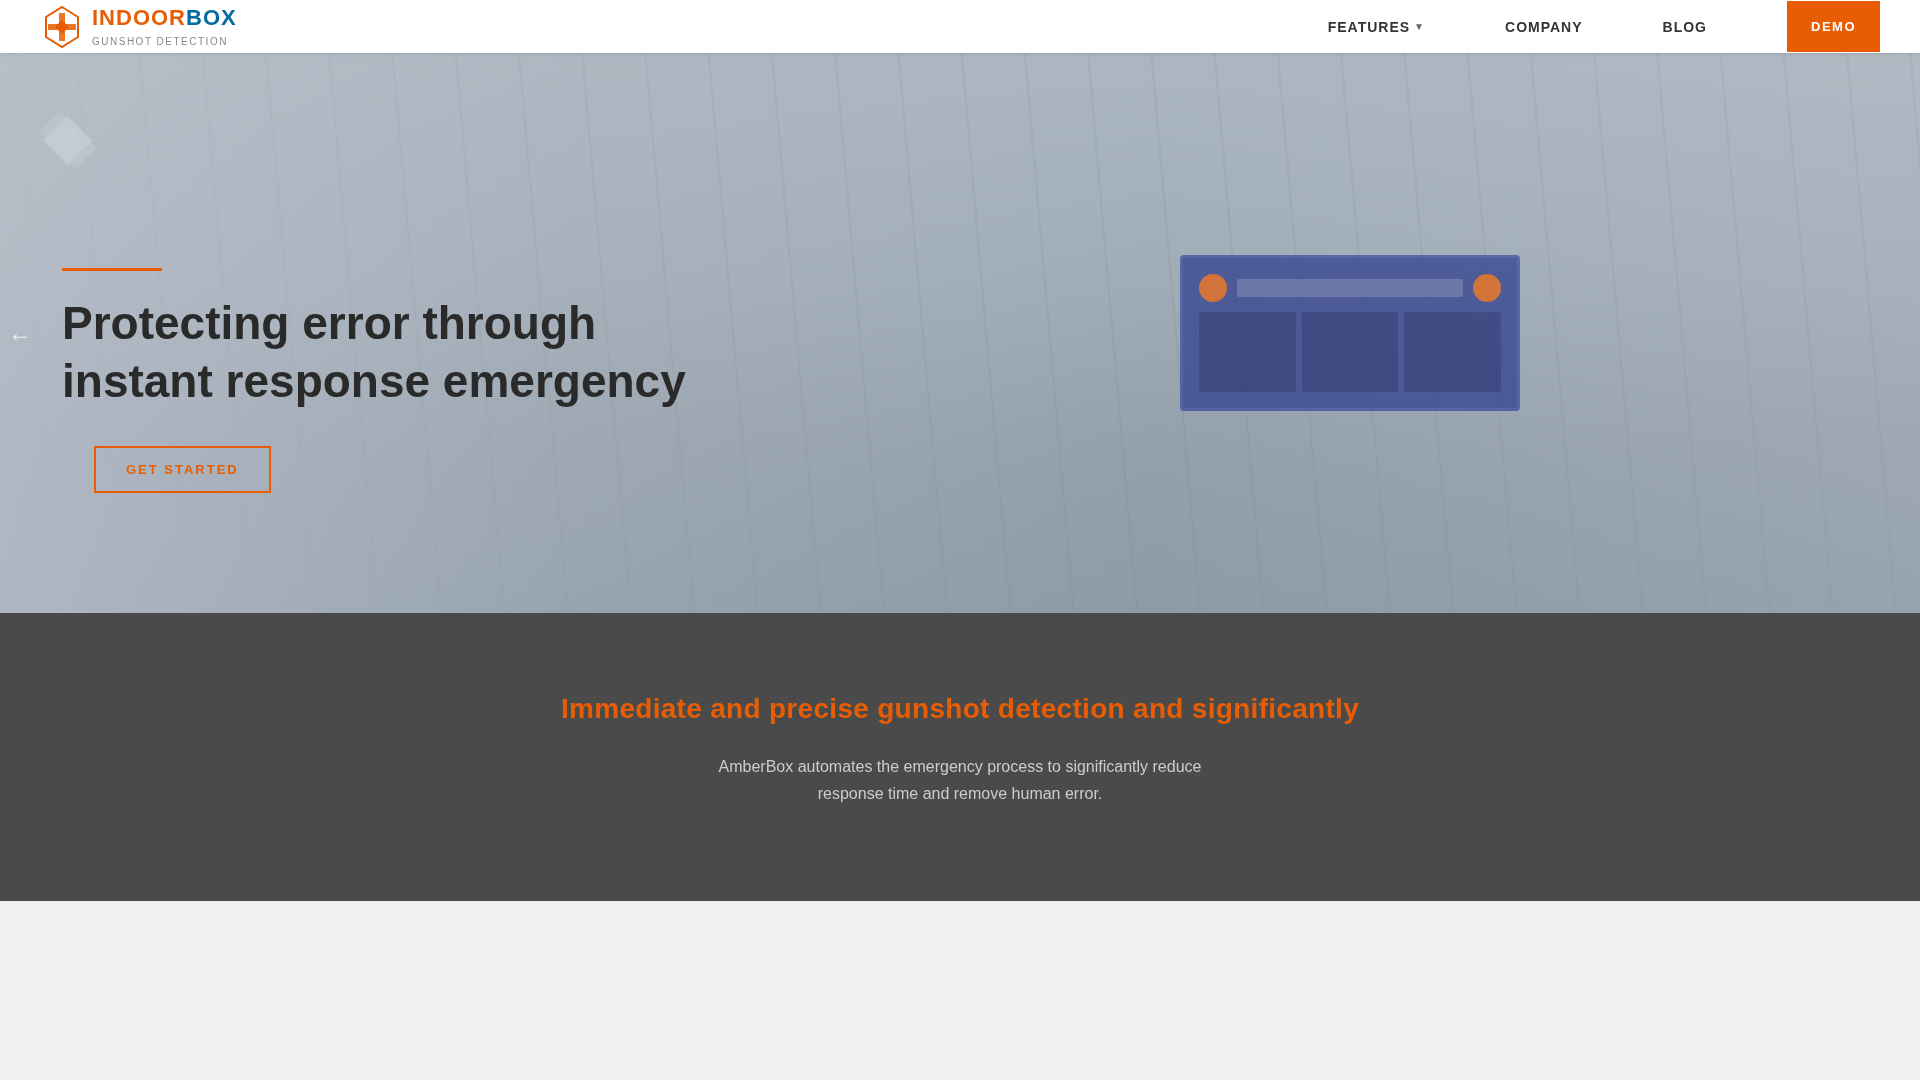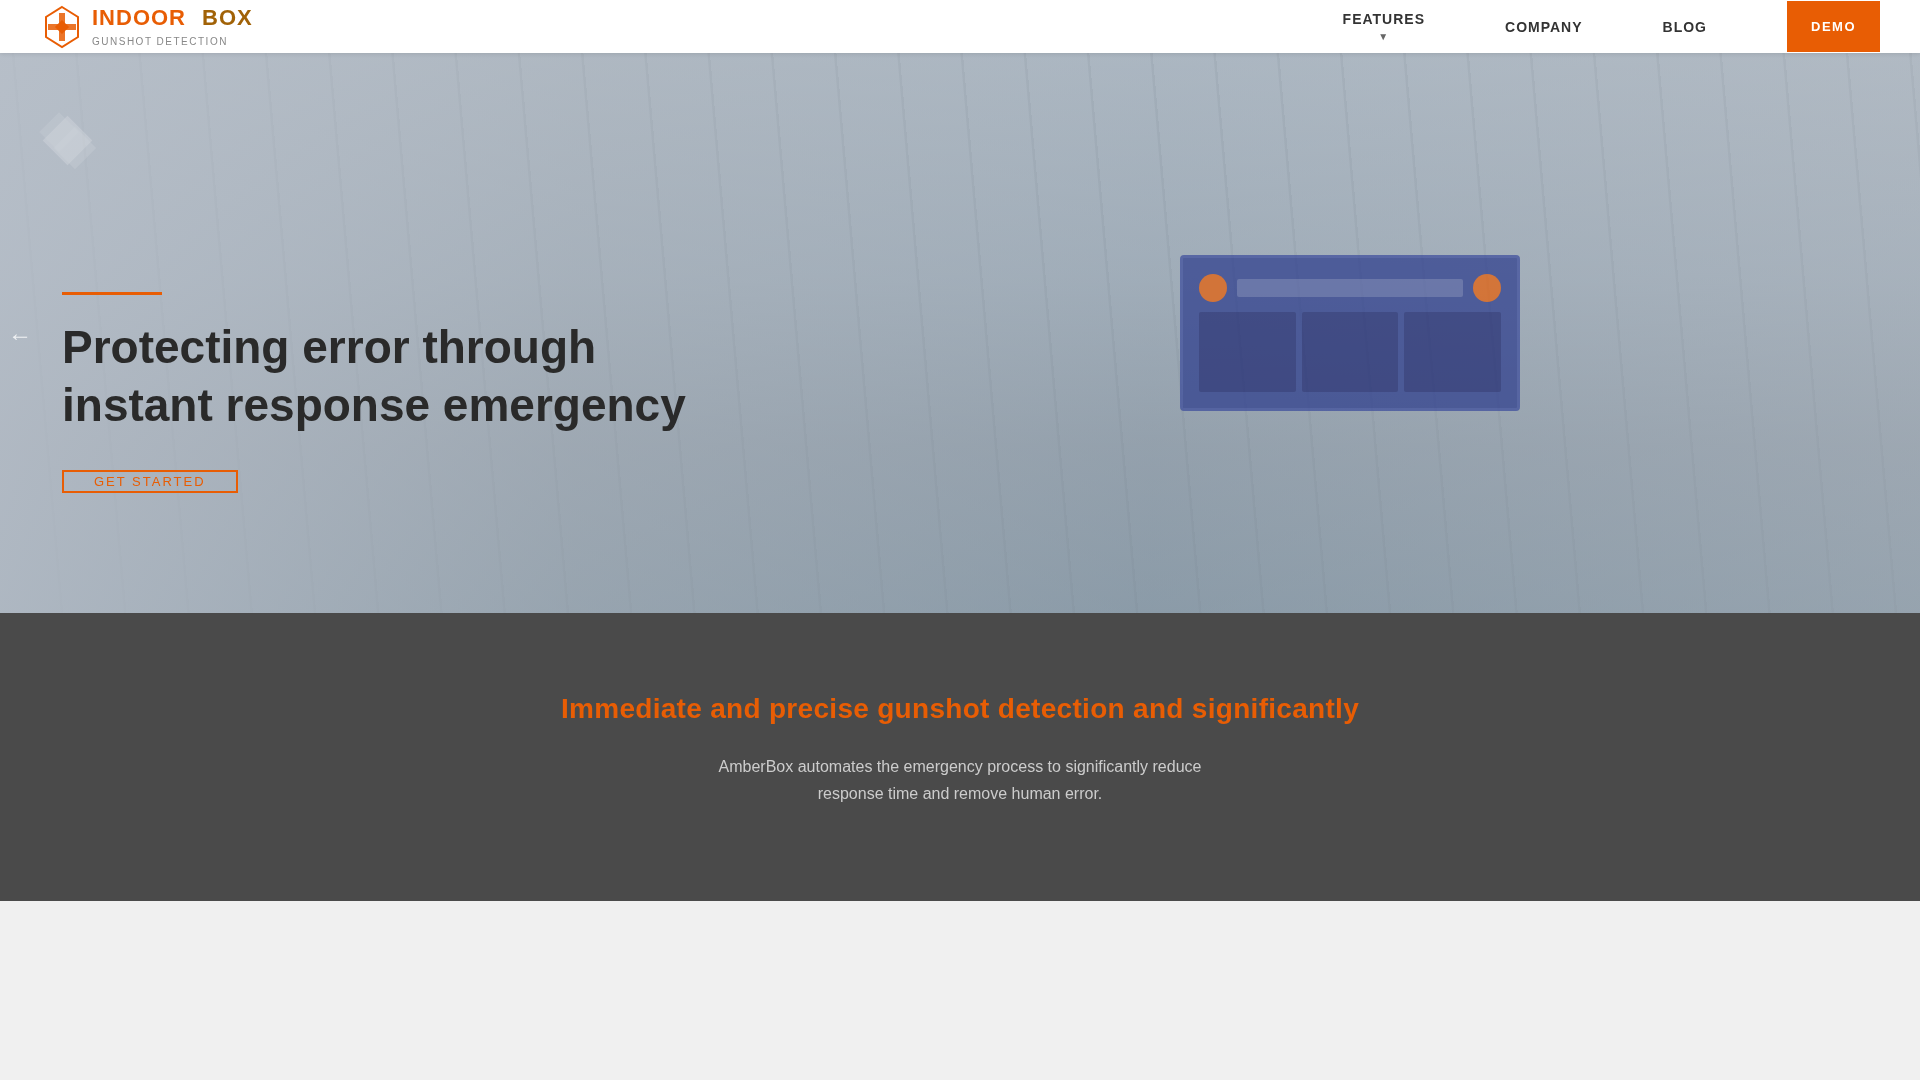--- a/index.html
+++ b/index.html
@@ -72,21 +72,20 @@
       font-size: 14px;
       font-weight: 600;
       letter-spacing: 1px;
       color: #333;
       text-transform: uppercase;
       cursor: pointer;
       text-decoration: none;
       display: flex;
       align-items: center;
       gap: 4px;
-      flex-direction: column;
     }
 
     .nav-dropdown-arrow {
       font-size: 10px;
       color: #666;
     }
 
     .demo-btn {
       background: #e85d04;
       color: #fff;
@@ -177,27 +176,28 @@
       font-weight: 700;
       color: #2a2a2a;
       line-height: 1.25;
       margin-bottom: 36px;
     }
 
     .get-started-btn {
       background: transparent;
       border: 2px solid #e85d04;
       color: #e85d04;
-      padding: 2px 30px;
+      padding: 14px 30px;
       font-size: 13px;
-      font-weight: 400;
+      font-weight: 700;
       letter-spacing: 2px;
       text-transform: uppercase;
       cursor: pointer;
       display: inline-block;
+      margin-left: 32px;
     }
 
     
     .hero-airport-board {
       position: absolute;
       right: 400px;
       top: 50%;
       transform: translateY(-50%);
       z-index: 2;
       opacity: 0.7;
@@ -290,21 +290,21 @@
 
       <polygon points="22,2 38,12 38,32 22,42 6,32 6,12" fill="none" stroke="#e85d04" stroke-width="2"></polygon>
 
       <rect x="19" y="8" width="6" height="28" fill="#e85d04" opacity="0.85"></rect>
       <rect x="8" y="19" width="28" height="6" fill="#e85d04" opacity="0.85"></rect>
 
       <rect x="17" y="17" width="10" height="10" fill="#e85d04" transform="rotate(45 22 22)"></rect>
     </svg>
     <div class="logo-text-block">
       <div class="logo-main">
-        <span style="color:#e85d04;">INDOOR</span><span style="color:#a16207;margin-left:16px;">BOX</span>
+        <span style="color:#e85d04;">INDOOR</span><span style="color:#0369a1;">BOX</span>
       </div>
       <div class="logo-sub">Gunshot Detection</div>
     </div>
   </div>
 
   <div class="nav-links">
     <a class="nav-item">
       <span>FEATURES</span>
       <span class="nav-dropdown-arrow">▼</span>
     </a>

